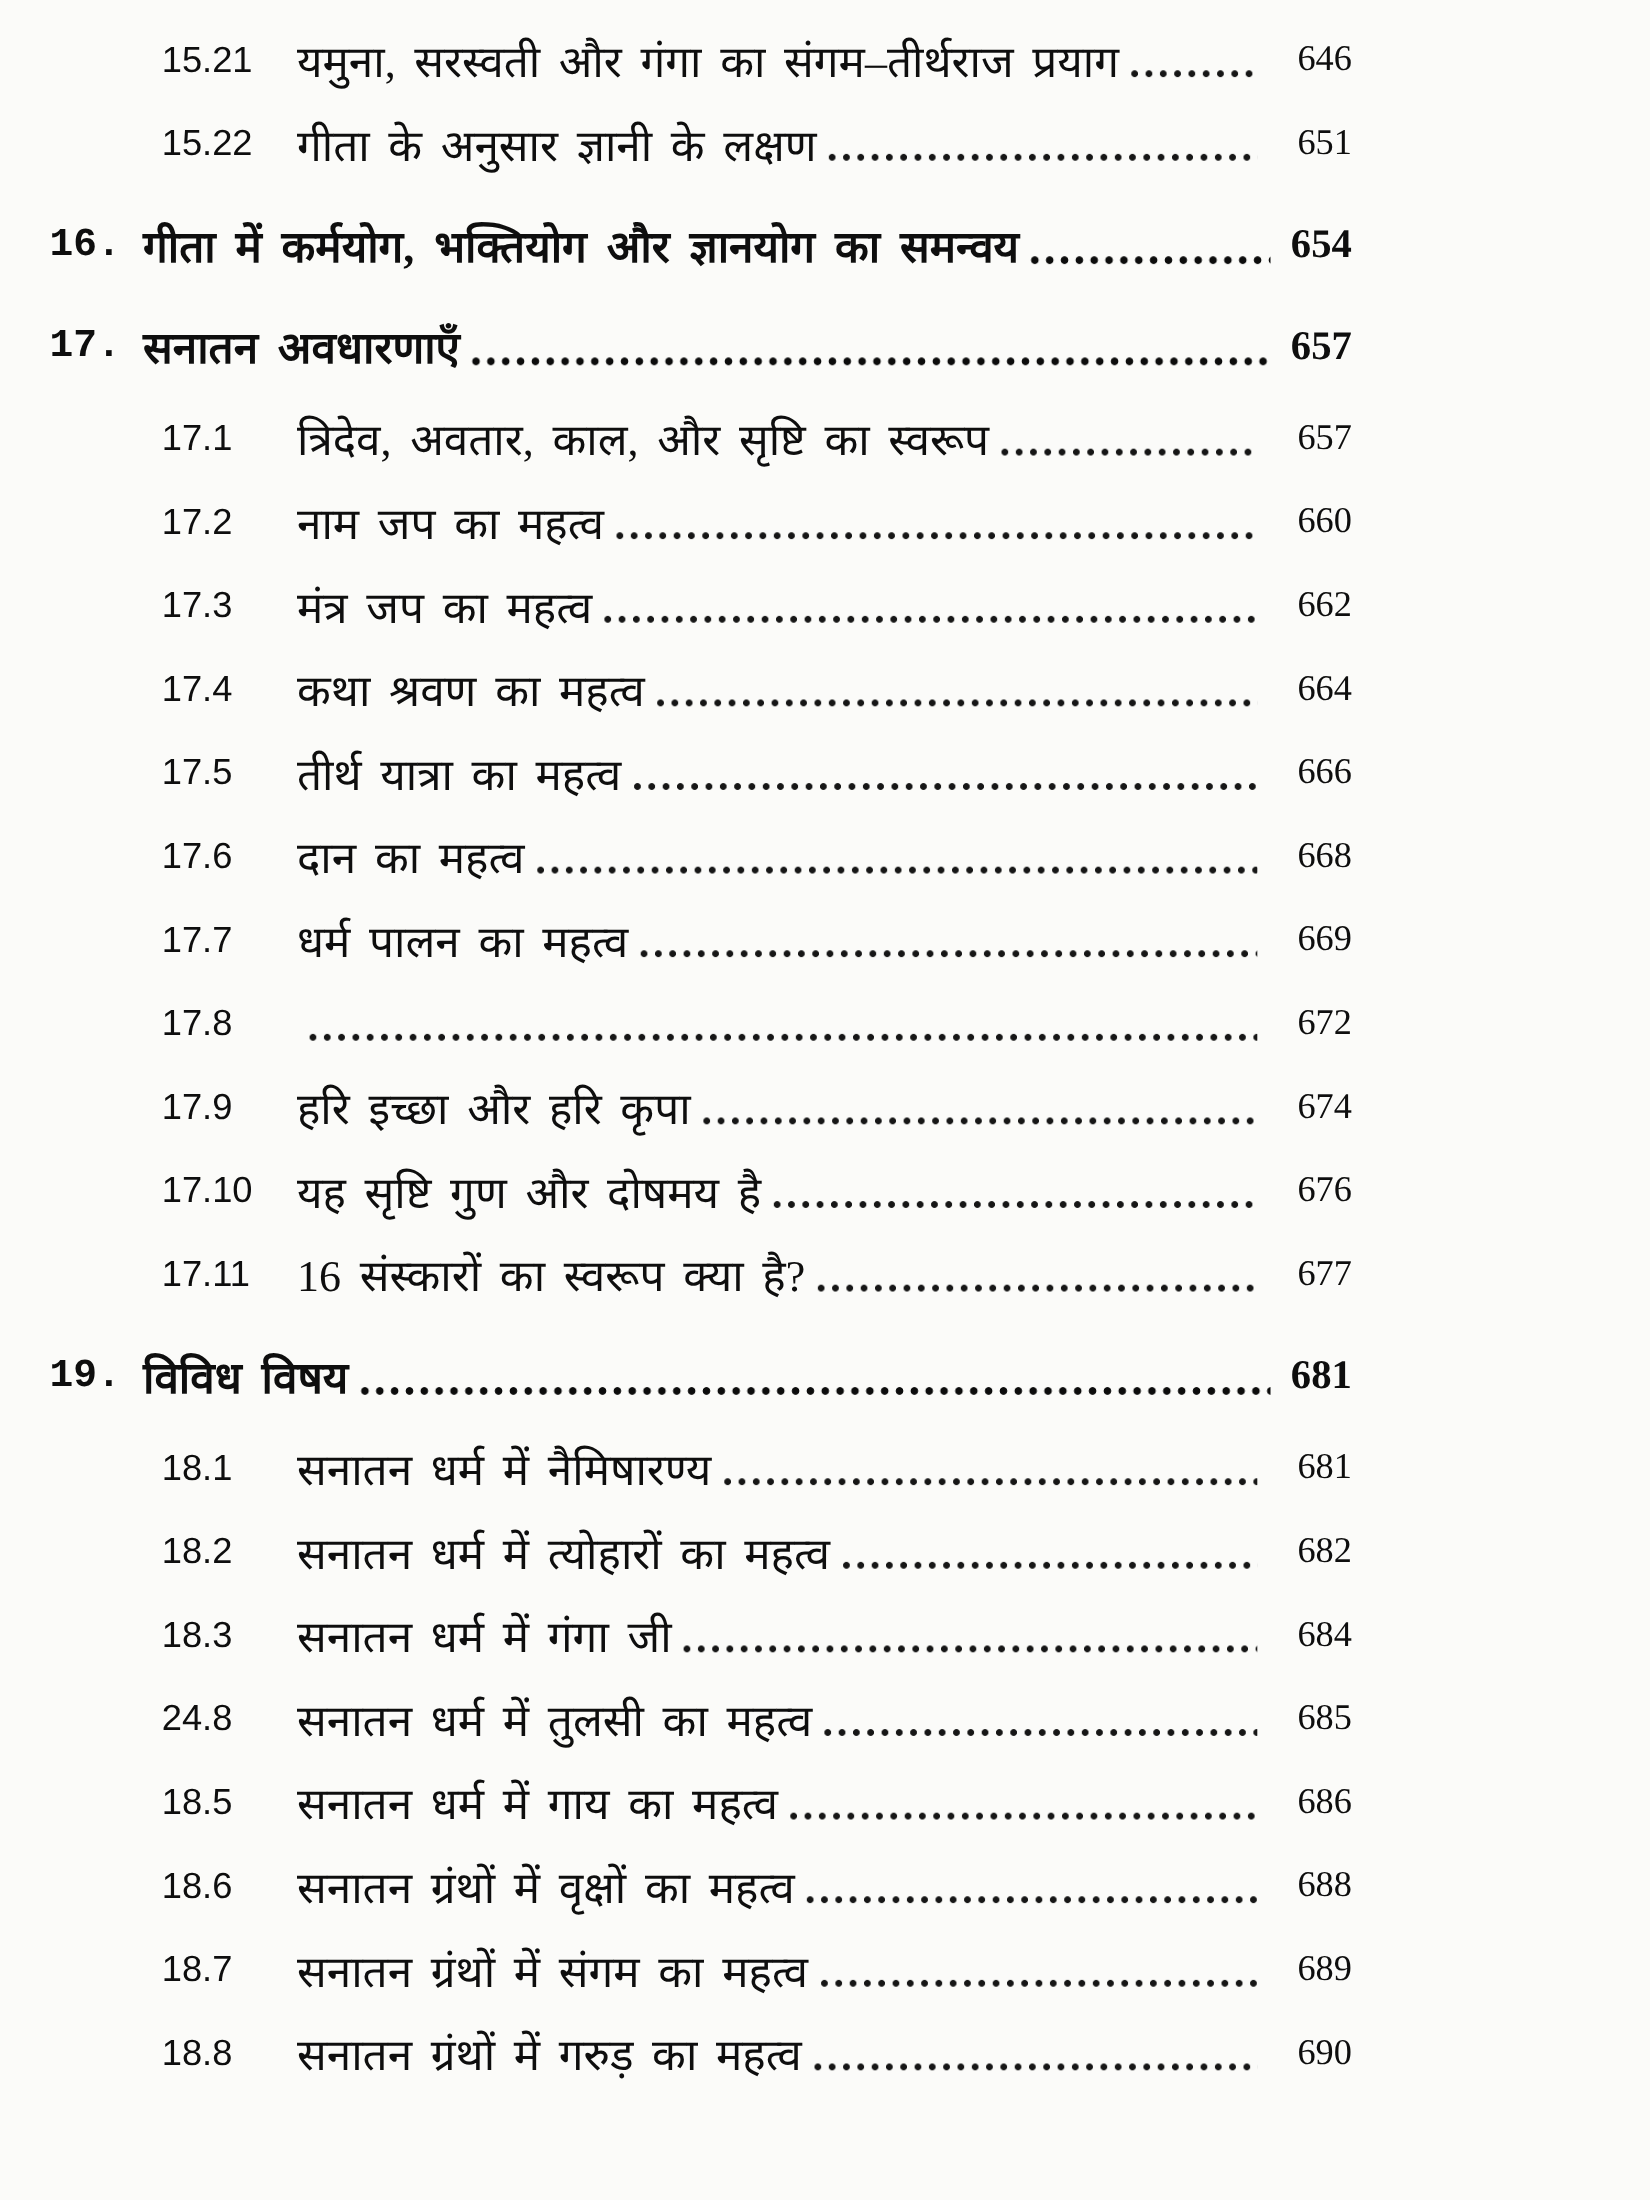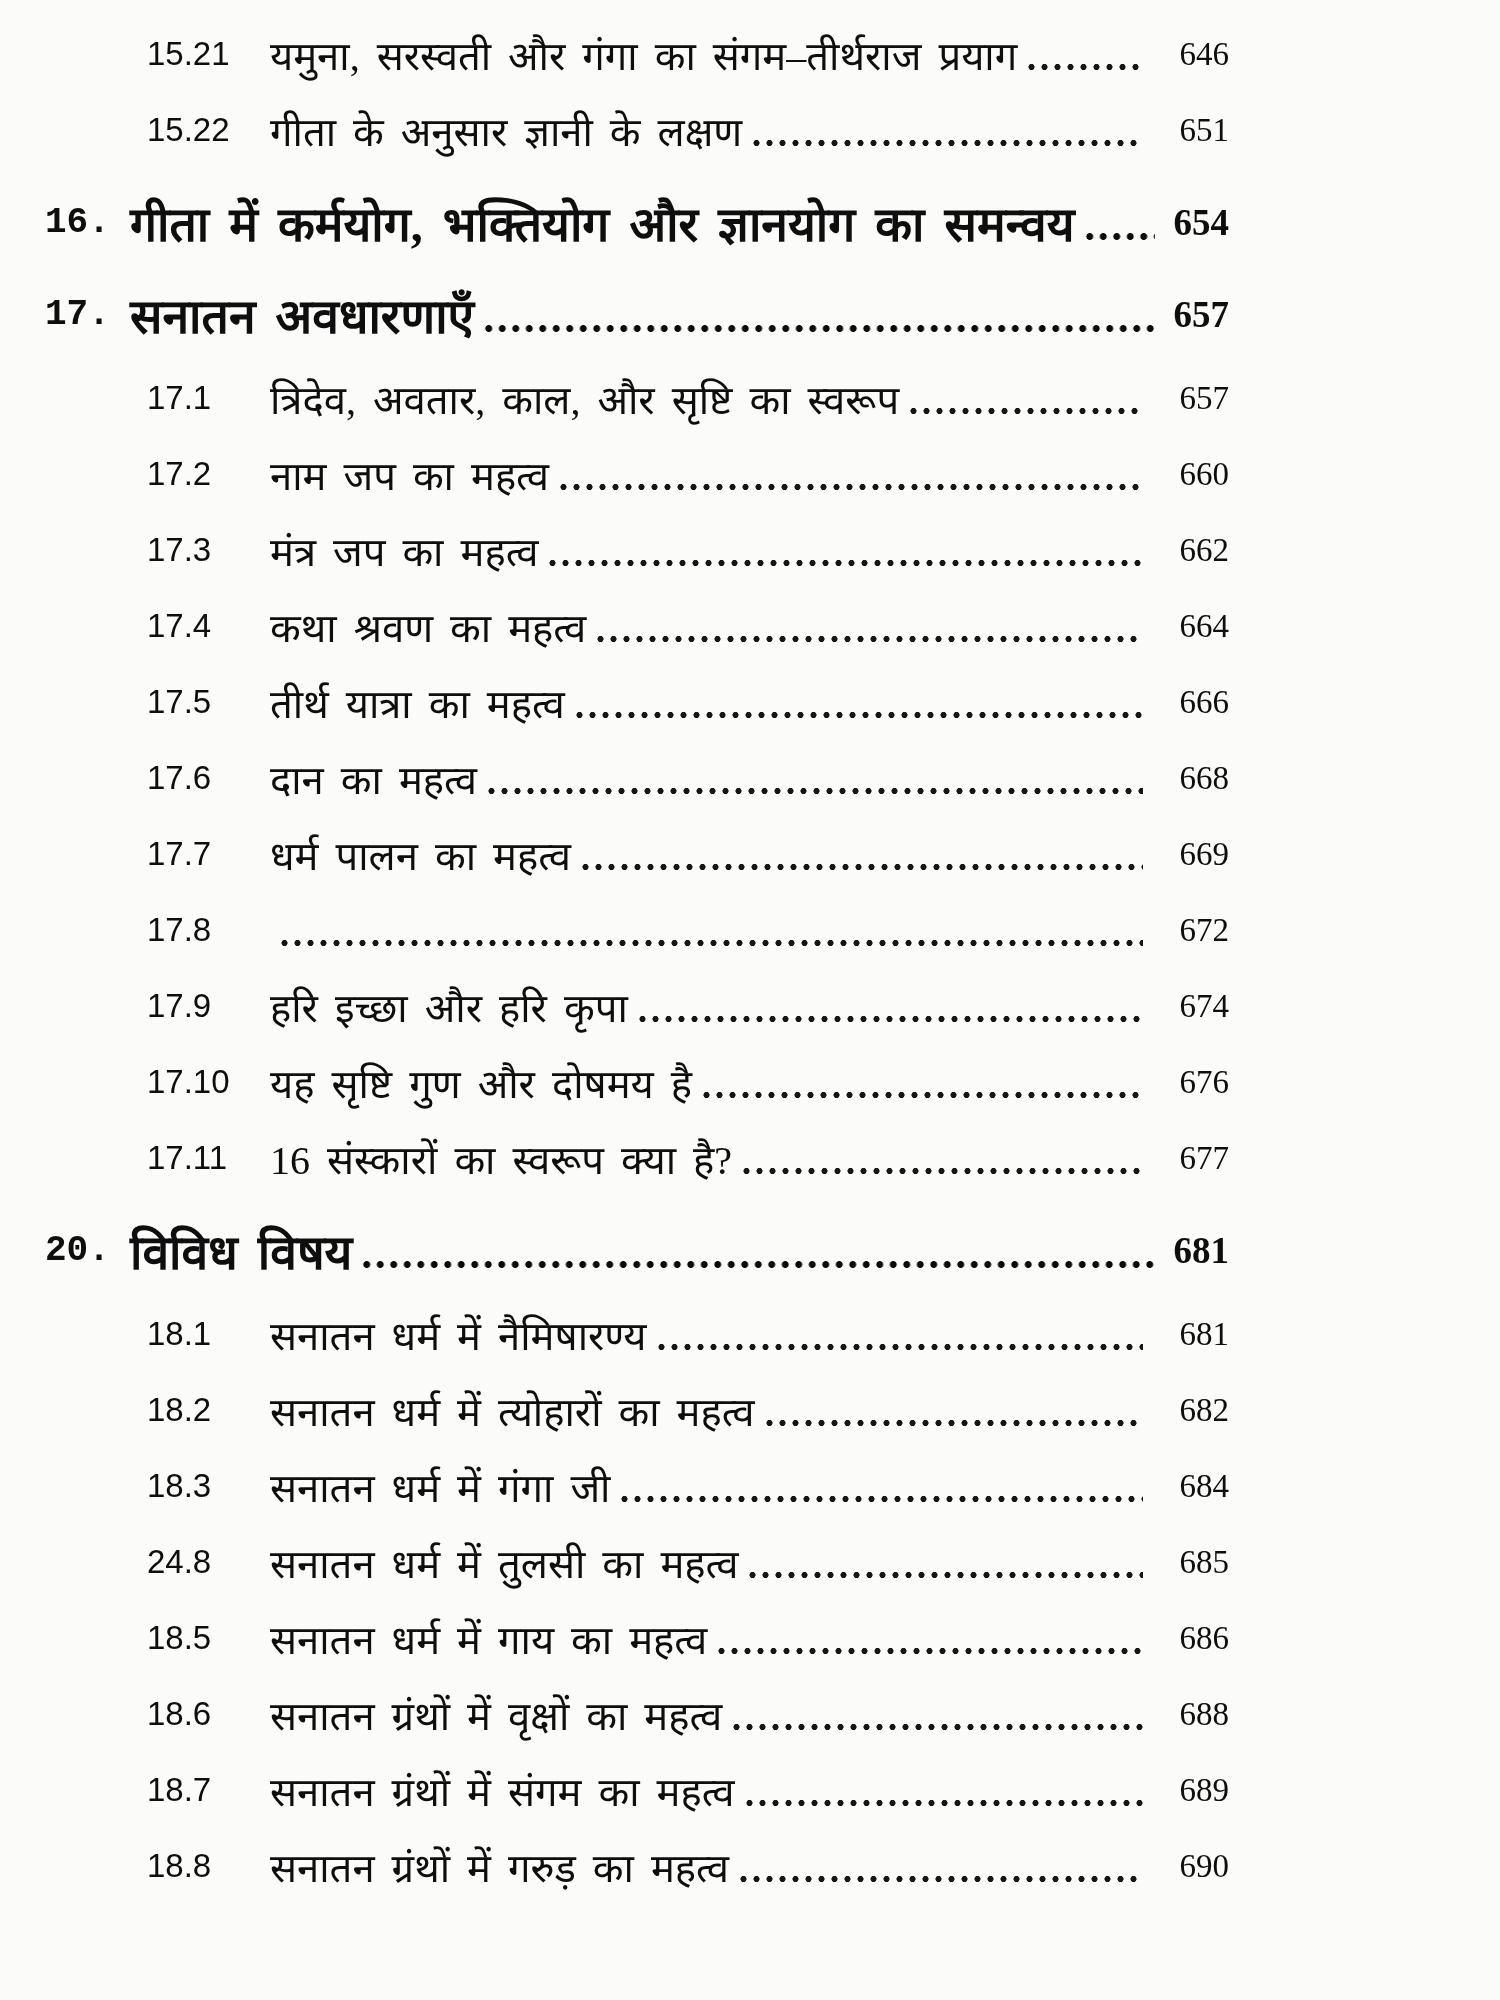--- a/index.html
+++ b/index.html
@@ -50,21 +50,21 @@
     margin-bottom: 8px;
     font-weight: bold;
   }
   .row.chapter .num {
     width: 85px;
     flex: 0 0 85px;
     font-family: Liberation Mono, monospace;
     font-size: 36px;
   }
   .row.chapter .title {
-    font-size: 48px;
+    font-size: 40px;
     word-spacing: 8px;
   }
   .row.chapter .page-num {
     font-size: 37px;
     margin-left: 0;
   }
   .title { flex: 0 0 auto; }
   .leader {
     flex: 1 1 auto;
     height: 8px;
@@ -177,21 +177,21 @@
     <span class="leader"></span>
     <span class="page-num">676</span>
   </div>
       <div class="row sub">
     <span class="num">17.11</span>
     <span class="title">16 संस्कारों का स्वरूप क्या है?</span>
     <span class="leader"></span>
     <span class="page-num">677</span>
   </div>
       <div class="row chapter">
-    <span class="num">20.</span>
+    <span class="num">19.</span>
     <span class="title">विविध विषय</span>
     <span class="leader"></span>
     <span class="page-num">681</span>
   </div>
       <div class="row sub">
     <span class="num">18.1</span>
     <span class="title">सनातन धर्म में नैमिषारण्य</span>
     <span class="leader"></span>
     <span class="page-num">681</span>
   </div>

